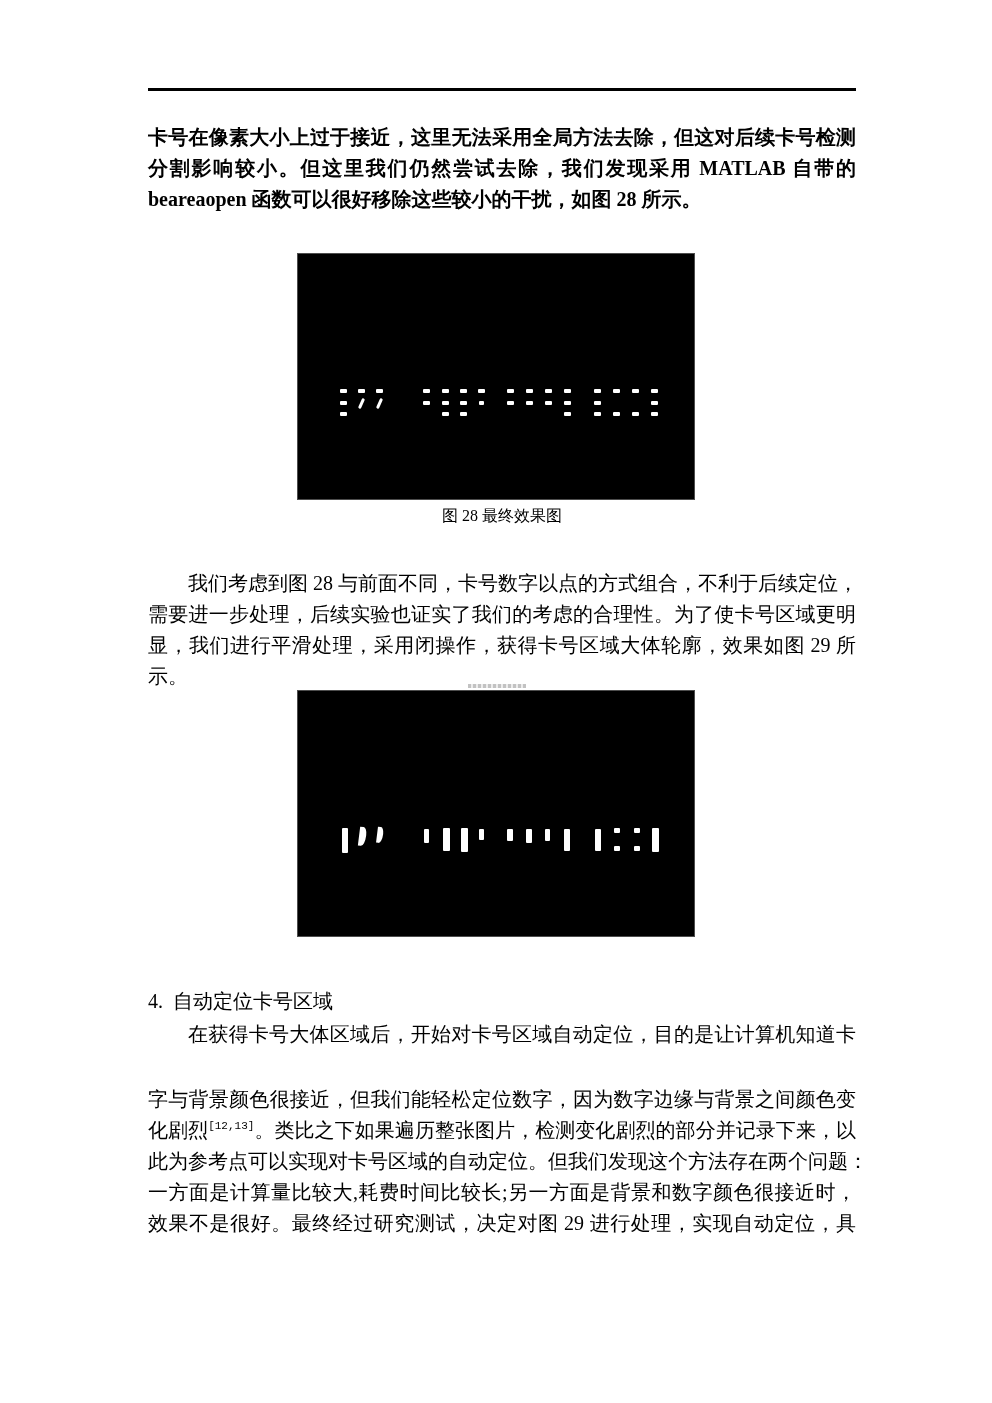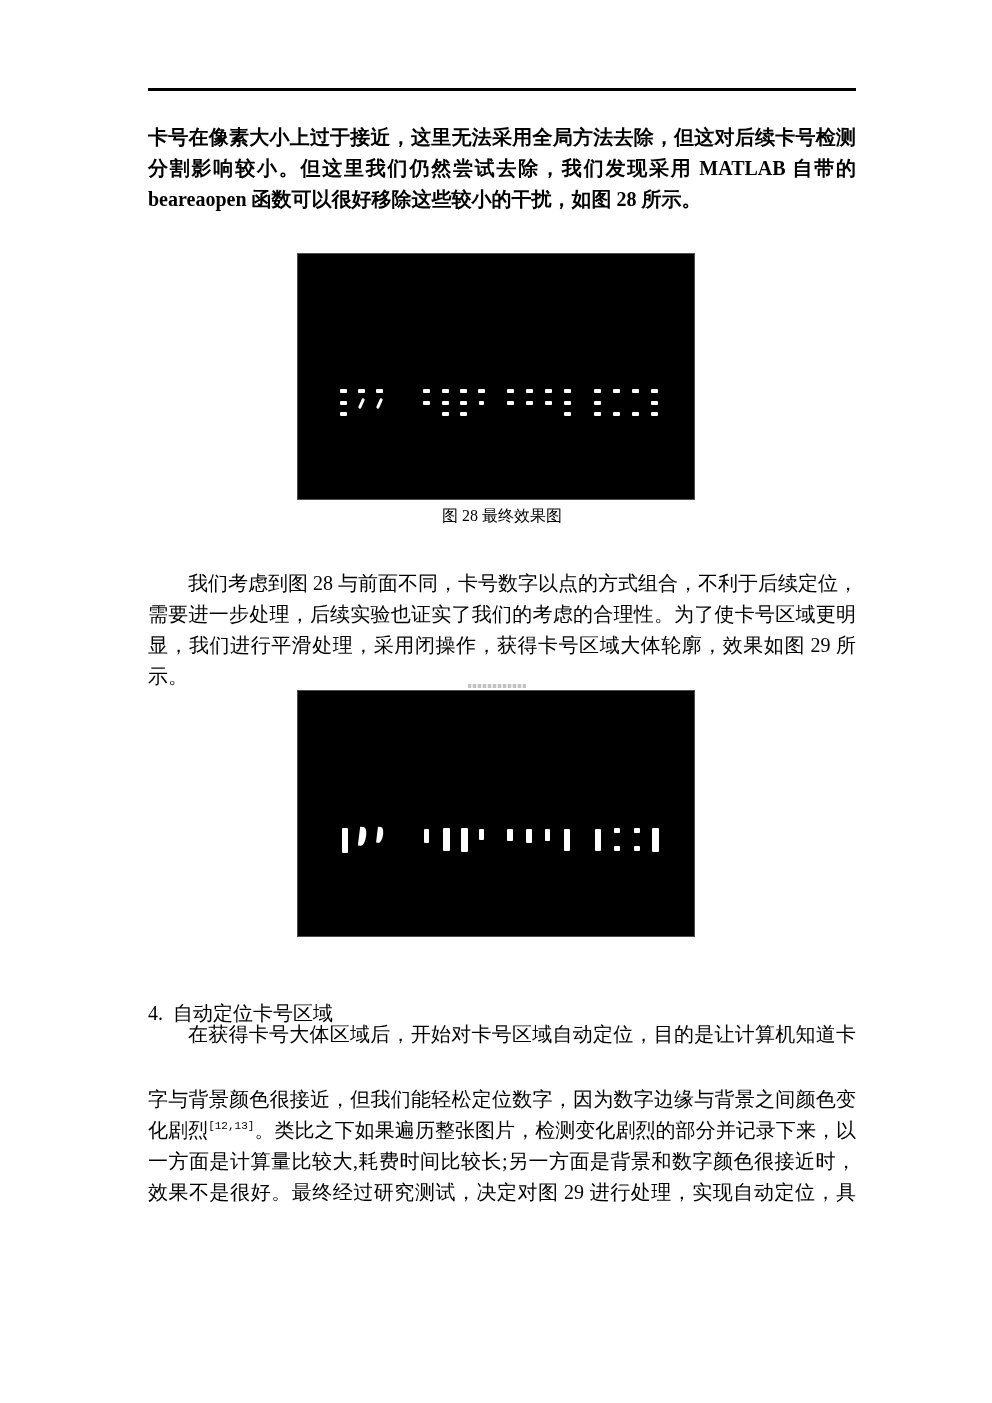--- a/index.html
+++ b/index.html
@@ -14,21 +14,21 @@
   .tline { text-align:justify; text-justify:inter-character; white-space:nowrap; }
   .tline.full { text-align-last:justify; }
   .tline.ind { text-indent:40px; }
   .tline sup { font-size:11px; line-height:0; vertical-align:super; letter-spacing:0;font-family:Liberation Mono, monospace; }
 
   #p1 { top:122px;font-weight:bold; }
   #p2 { top:568px; }
   #p3 { top:1019px; }
   #p4 { top:1084px; }
 
-  .heading { position:absolute; left:148px; top:986px; width:708px; font-size:20px; line-height:31px; white-space:nowrap;margin-top:12px; }
+  .heading { position:absolute; left:148px; top:986px; width:708px; font-size:20px; line-height:31px; white-space:nowrap; }
 
   .fig { position:absolute; left:297px; width:398px; height:247px; background:#000000;
          border:1px solid #4d4d4d; box-sizing:border-box; }
   #fig28 { top:253px; }
   #fig29 { top:690px; }
   .mark { position:absolute; background:#ffffff; border-radius:1px; }
   .mark.s { transform:rotate(24deg); border-radius:2px; }
   .mark.c { border-radius:0 50% 60% 0 / 0 40% 55% 0; transform:rotate(7deg); }
 
   .caption { position:absolute; left:148px; width:708px; text-align:center; font-size:16px; line-height:26px; }
@@ -123,17 +123,18 @@
 
   <div class="heading">4.&nbsp;&nbsp;自动定位卡号区域</div>
 
   <div class="para" id="p3">
       <div class="tline full ind">在获得卡号大体区域后，开始对卡号区域自动定位，目的是让计算机知道卡</div>
     </div>
 
   <div class="para" id="p4">
       <div class="tline full">字与背景颜色很接近，但我们能轻松定位数字，因为数字边缘与背景之间颜色变</div>
       <div class="tline full"><span>化剧烈</span><sup>[12,13]</sup><span>。类比之下如果遍历整张图片，检测变化剧烈的部分并记录下来，以</span></div>
+      <div class="tline full">此为参考点可以实现对卡号区域的自动定位。但我们发现这个方法存在两个问题：</div>
       <div class="tline full">一方面是计算量比较大,耗费时间比较长;另一方面是背景和数字颜色很接近时，</div>
       <div class="tline full">效果不是很好。最终经过研究测试，决定对图 29 进行处理，实现自动定位，具</div>
     </div>
 
 </div>
 
 </body></html>

